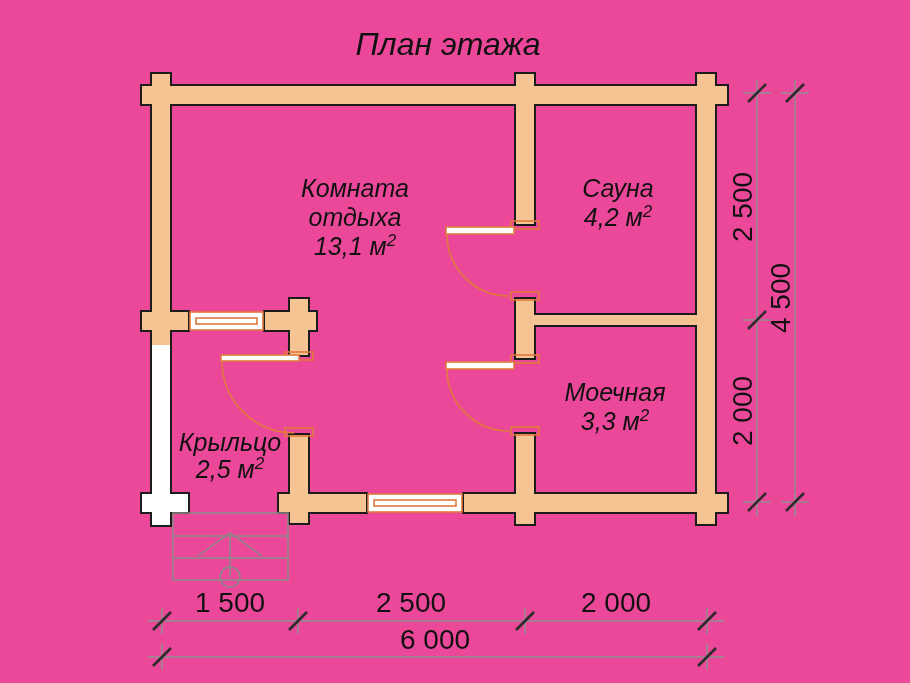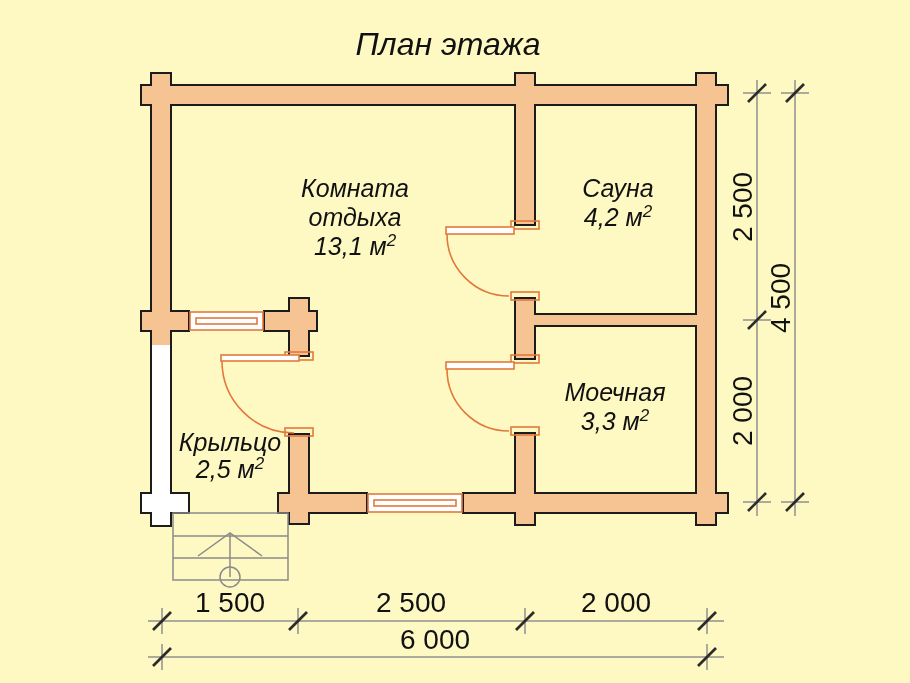--- a/index.html
+++ b/index.html
@@ -1,16 +1,16 @@
 <!DOCTYPE html>
 <html><head>
 <meta charset="utf-8">
 <style>
   html,body{margin:0;padding:0;background:#ffffff;}
-  .canvas{position:relative;width:910px;height:683px;background:#fef9c3;overflow:hidden;}
+  .canvas{position:relative;width:910px;height:683px;background:#ec4899;overflow:hidden;}
   svg{display:block;}
   text{font-family:"Liberation Sans","DejaVu Sans",sans-serif;fill:#111111;}
   .room-label{font-style:italic;font-size:25px;}
   .title-label{font-style:italic;font-size:32px;}
   .dim-label{font-size:28px;}
   .wall-black{fill:#1c1c1c;}
   .wall-fill{fill:#f6c493;}
   .wall-white{fill:#ffffff;}
   .joinery{stroke:#e2793c;stroke-width:1.6;fill:none;}
   .joinery-leaf{stroke:#e2793c;stroke-width:1.6;fill:#ffffff;}

